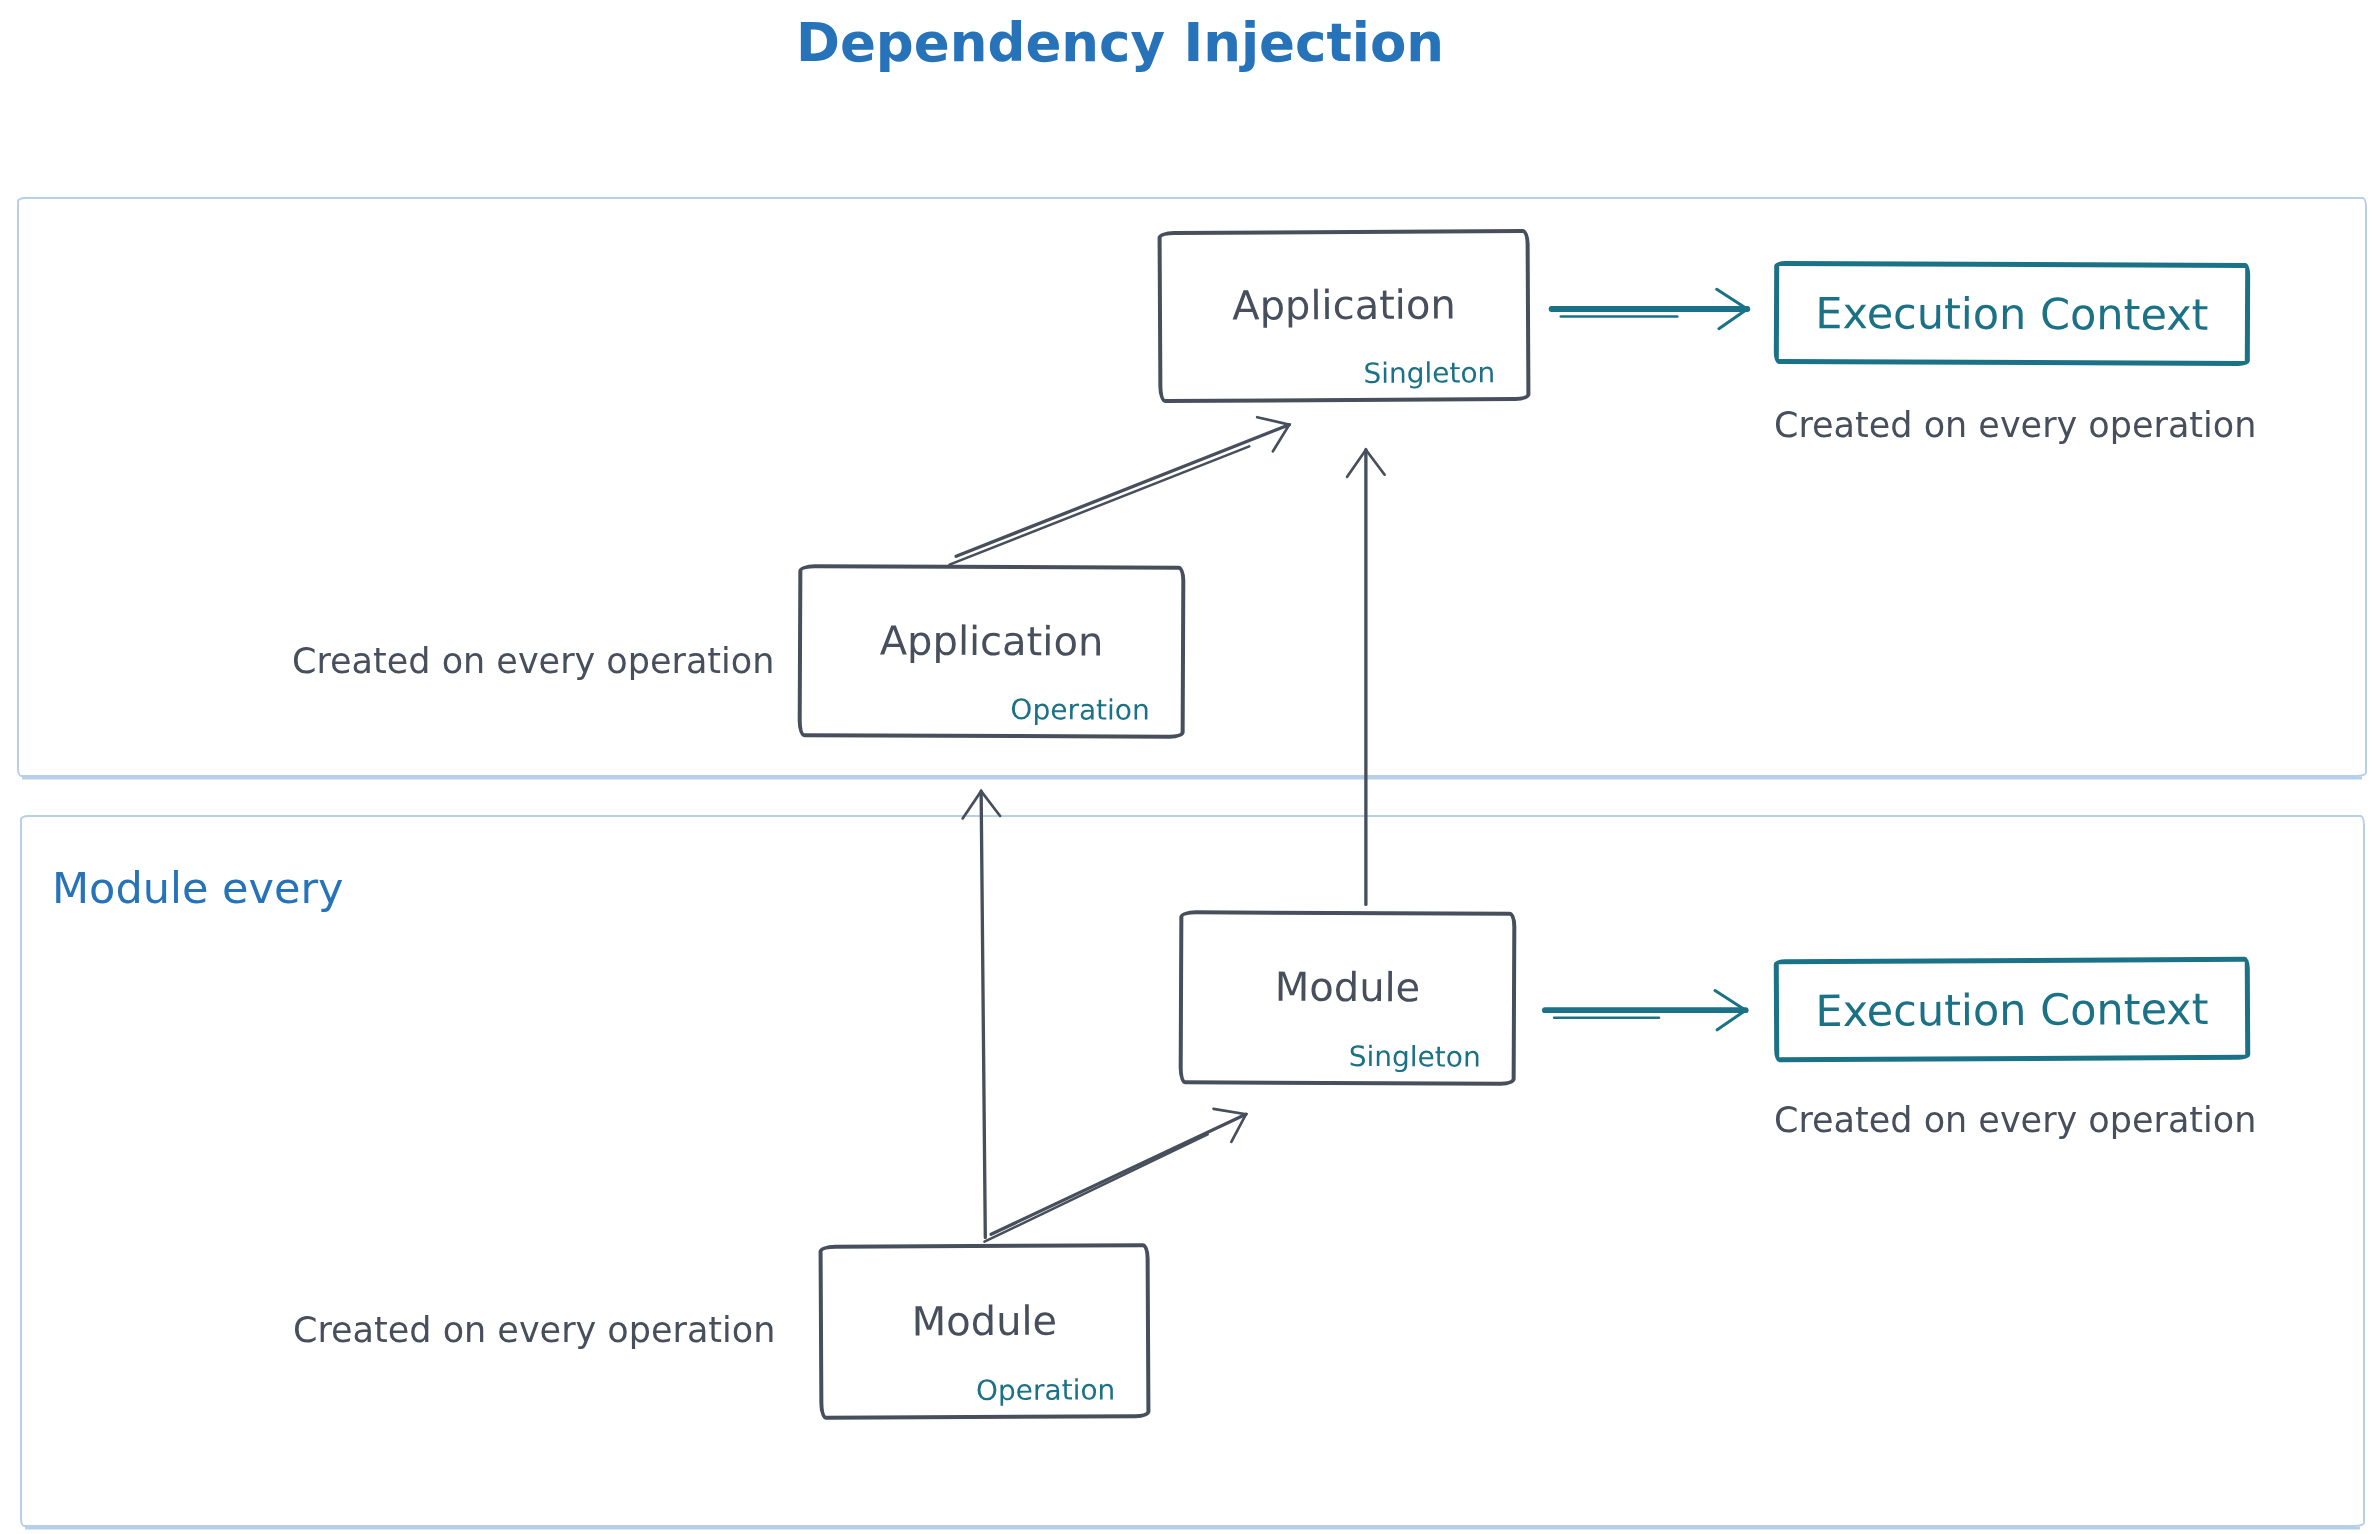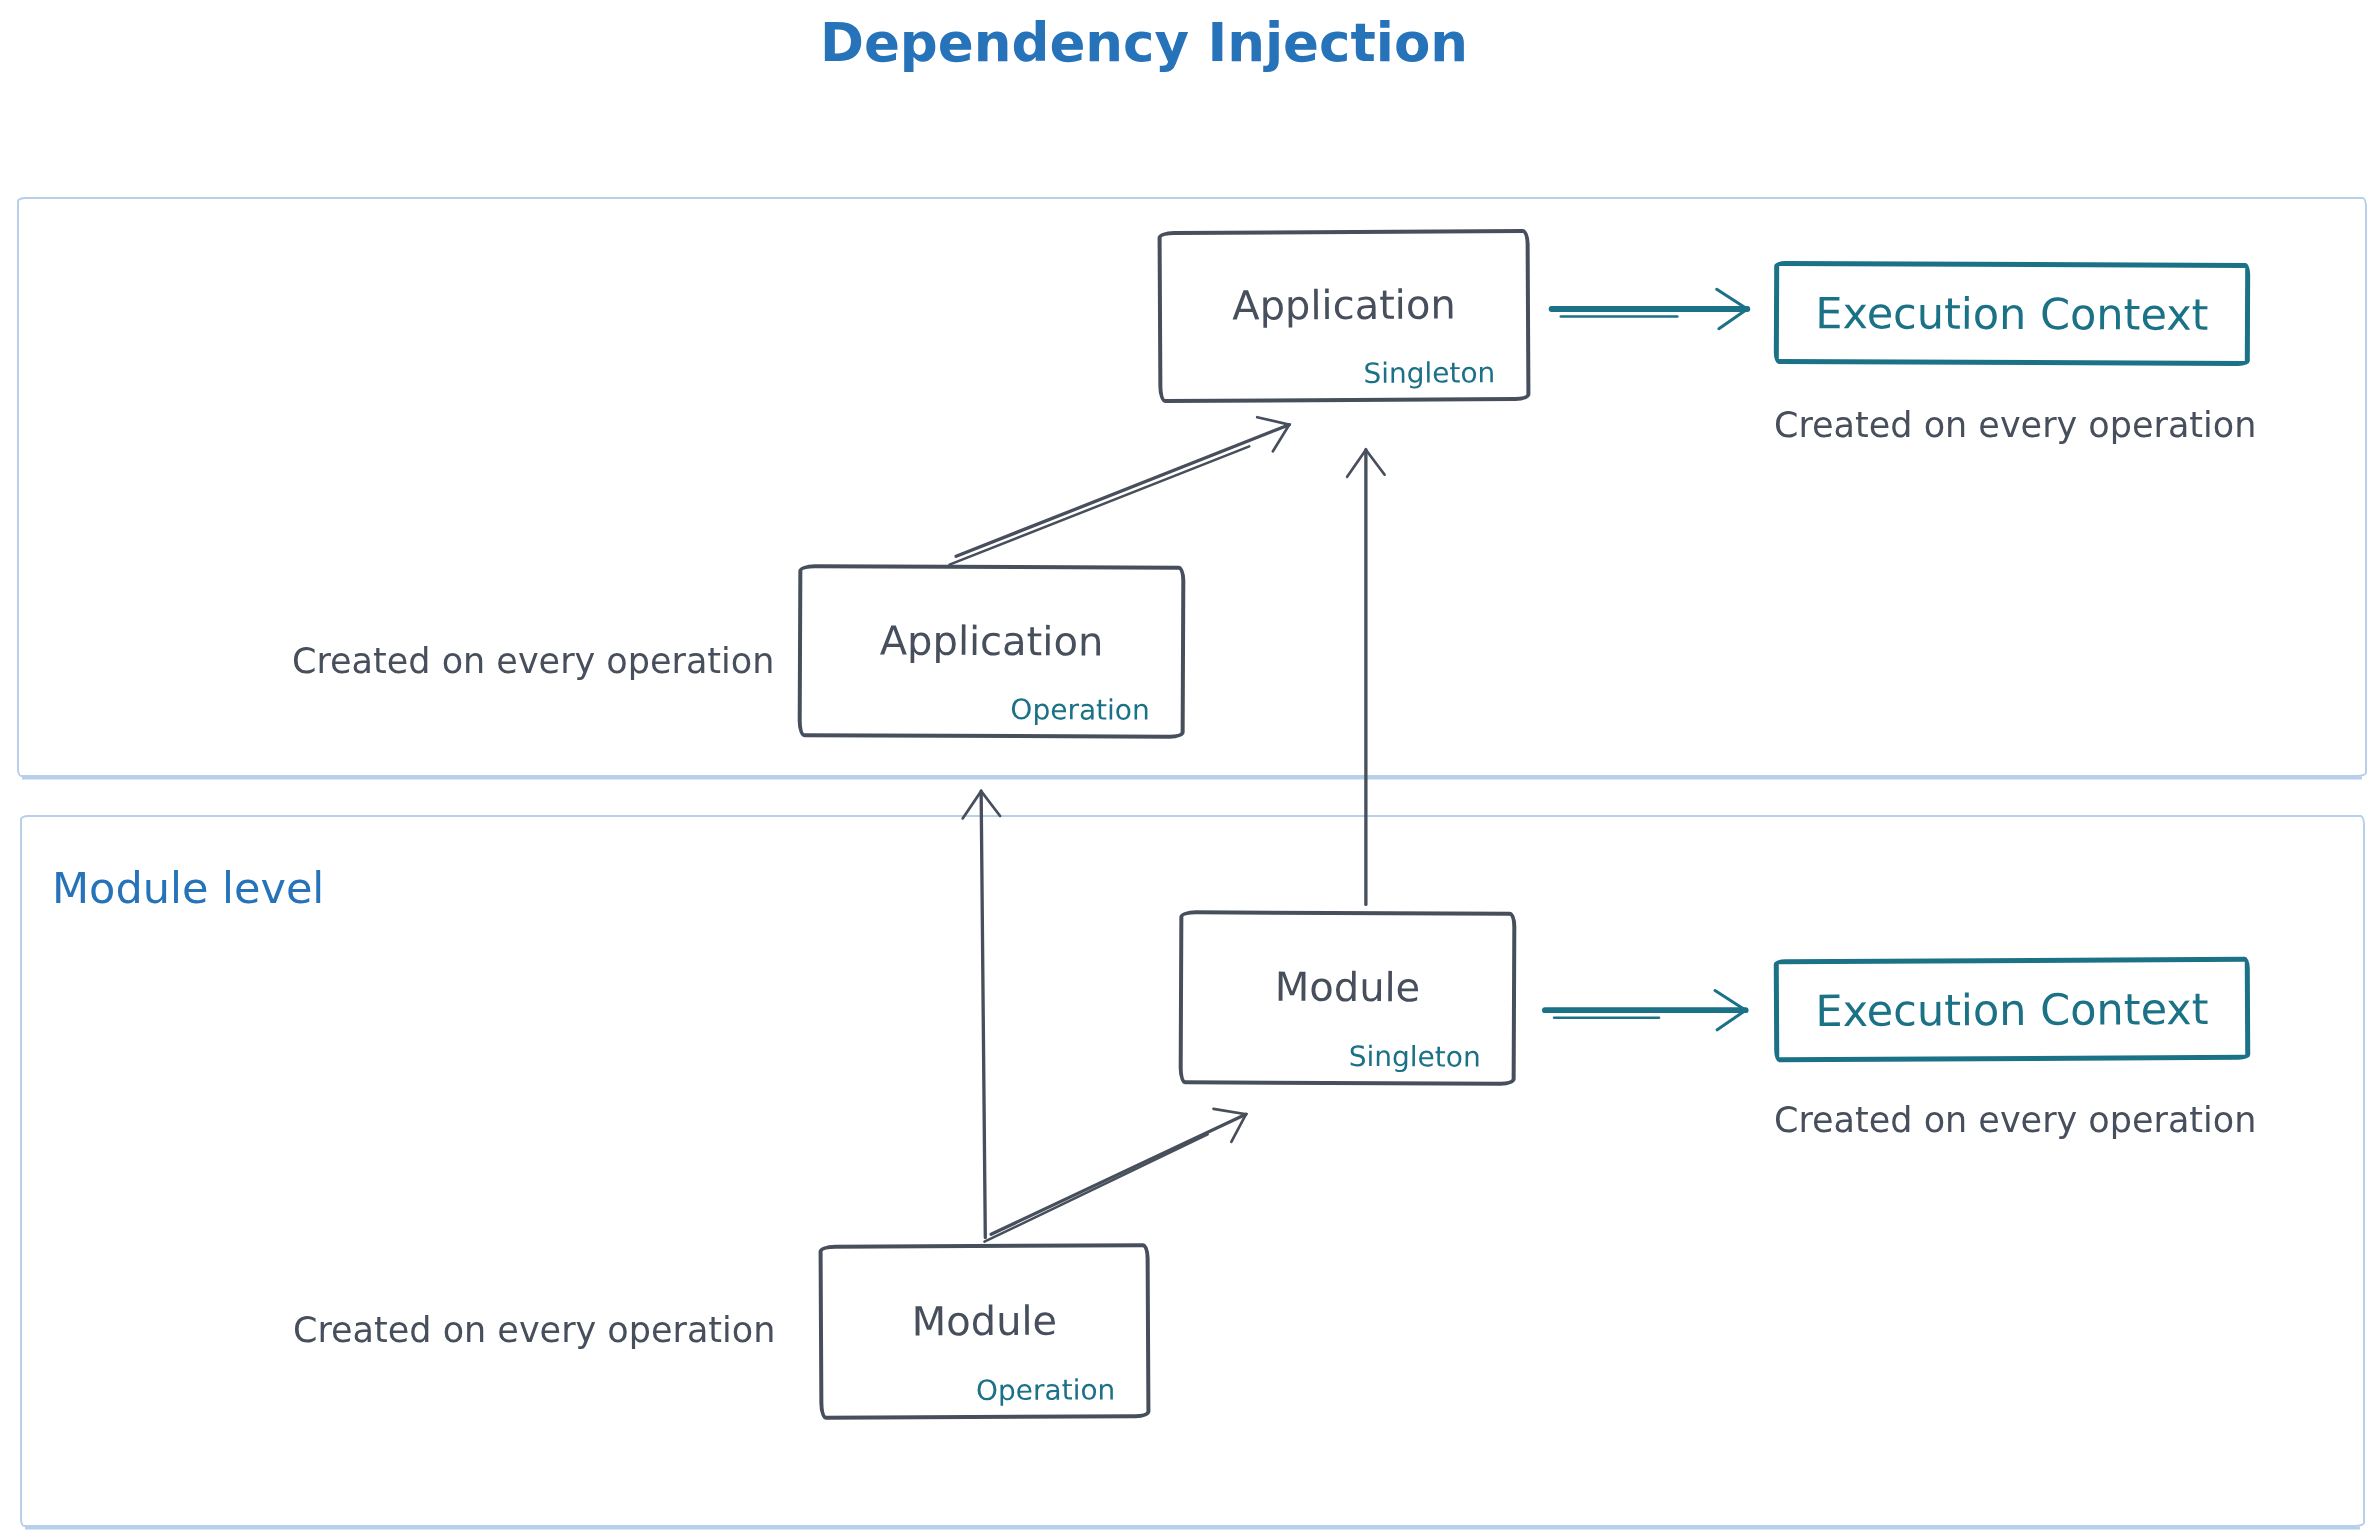--- a/index.html
+++ b/index.html
@@ -12,21 +12,21 @@
   html,body{margin:0;padding:0;background:var(--c-background);}
   .canvas{
     position:relative;
     width:2377px;height:1534px;
     background:var(--c-background);
     overflow:hidden;
     font-family:"DejaVu Sans", sans-serif;
   }
   .title{
     position:absolute;left:1120px;top:11.7px;transform:translateX(-50%);
-    font-size:53px;font-weight:bold;color:var(--c-blue);white-space:nowrap;margin-left:24px;
+    font-size:53px;font-weight:bold;color:var(--c-blue);white-space:nowrap;
   }
   .subtitle{
     position:absolute;left:1122px;top:105px;transform:translateX(-50%);
     font-size:30px;color:var(--c-dark);white-space:nowrap;
   }
   .section{
     position:absolute;
     border:2.5px solid var(--c-container);
     border-radius:8.3px 4.2px 10px 4.2px / 4.2px 10px 4.2px 8.3px;
     box-shadow:0 7.5px 0 -5px var(--c-container);
@@ -79,21 +79,21 @@
 </head>
 <body>
 
 <div class="canvas">
 
   <div class="title">Dependency Injection</div>
 
   <div class="section" style="left:16.7px;top:197px;width:2346px;height:576px;"></div>
 
   <div class="section" style="left:20px;top:815px;width:2341px;height:708px;"></div>
-  <div class="section-label" style="left:52px;top:863px;">Module level</div>
+  <div class="section-label" style="left:52px;top:863px;">Module every</div>
 
   <svg class="arrows" width="2377" height="1534" viewBox="0 0 2854 1842">
     <defs>
       <marker id="ah-dark" viewBox="0 0 24 24" refX="20" refY="12" markerWidth="15" markerHeight="15" orient="auto-start-reverse" markerUnits="strokeWidth">
         <path class="mh-dark" d="M7 3 L20 12 L8 21" stroke-width="1.3"></path>
       </marker>
       <marker id="ah-teal" viewBox="0 0 24 24" refX="20" refY="12" markerWidth="9" markerHeight="9" orient="auto-start-reverse" markerUnits="strokeWidth">
         <path class="mh-teal" d="M6 3 L20 12 L7 21" stroke-width="1.4"></path>
       </marker>
     </defs>

